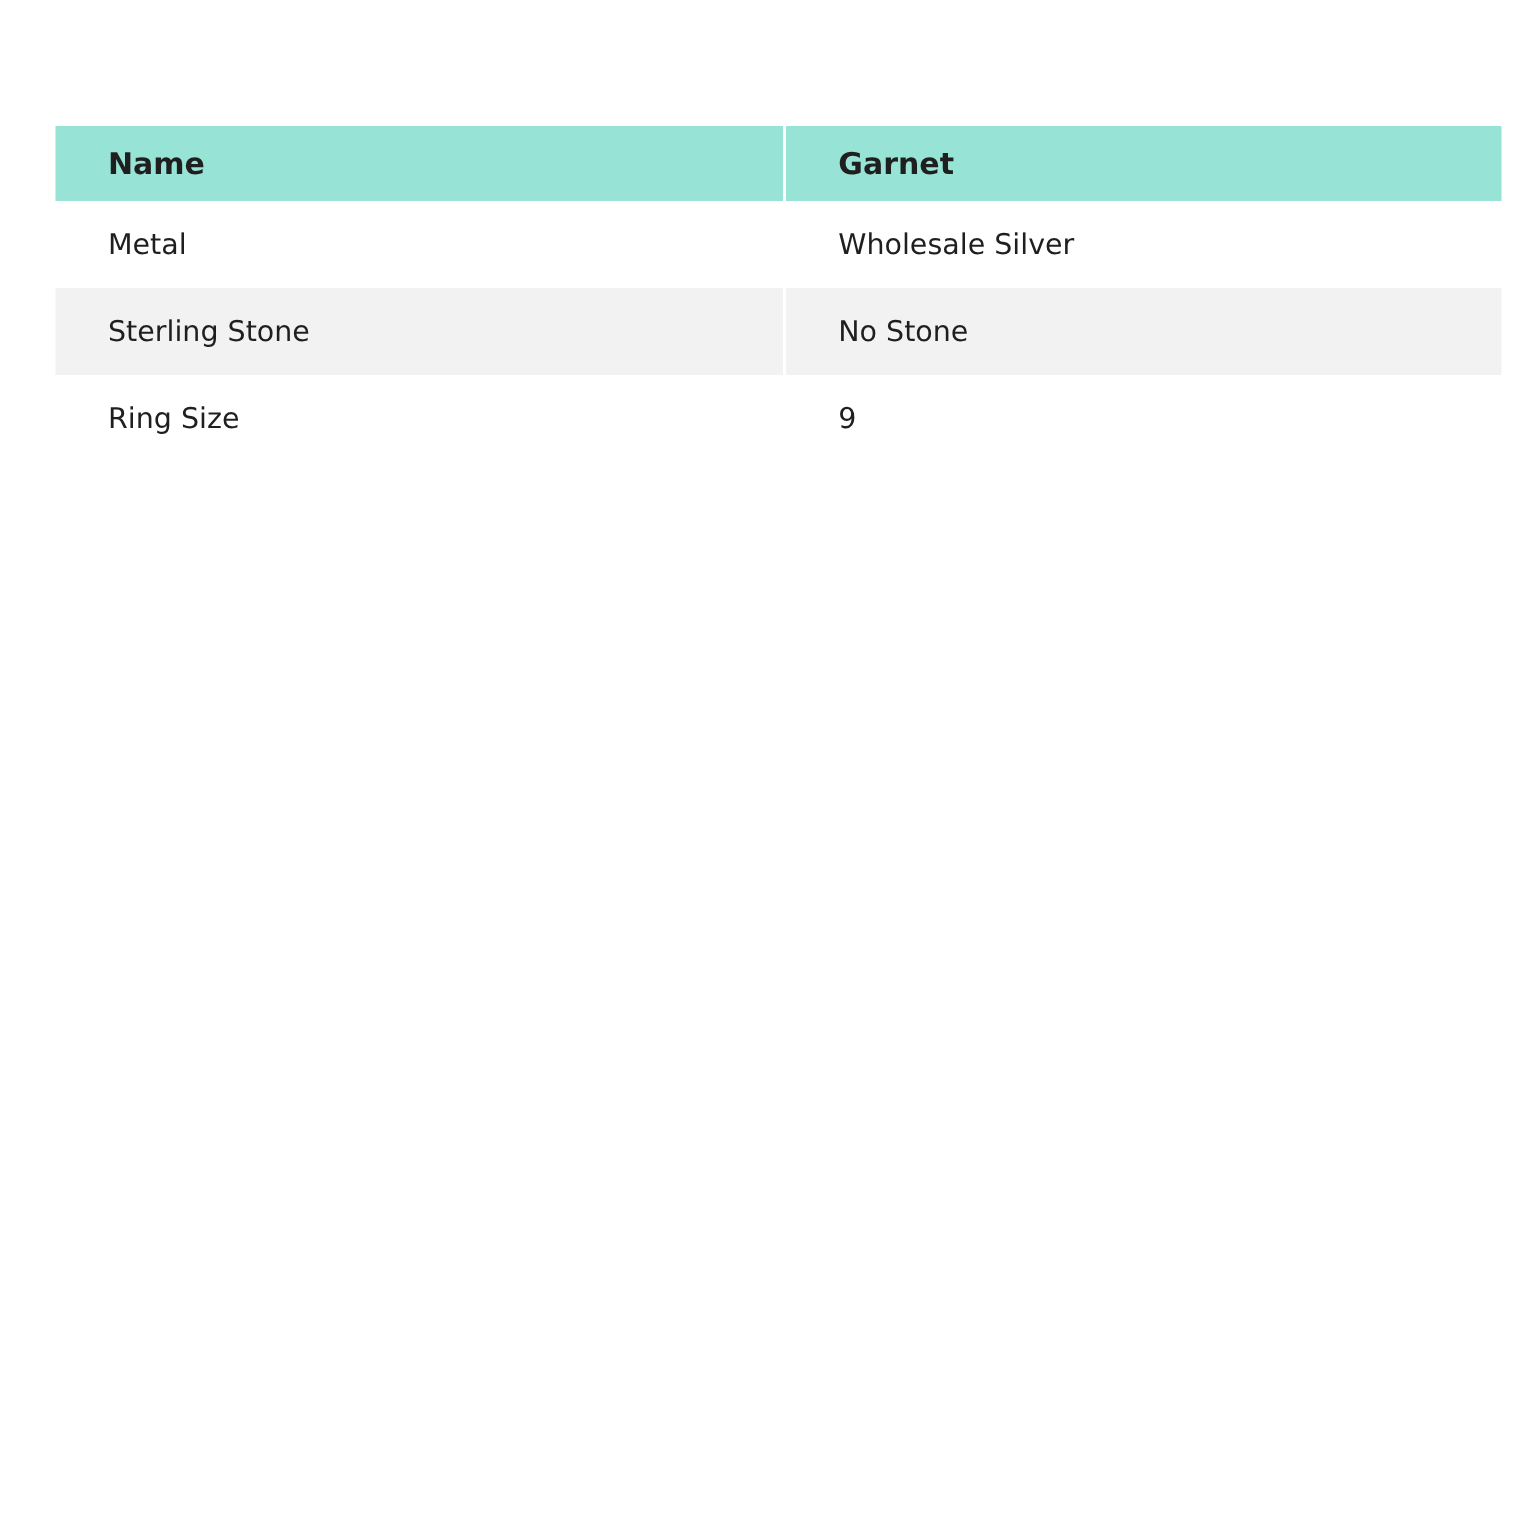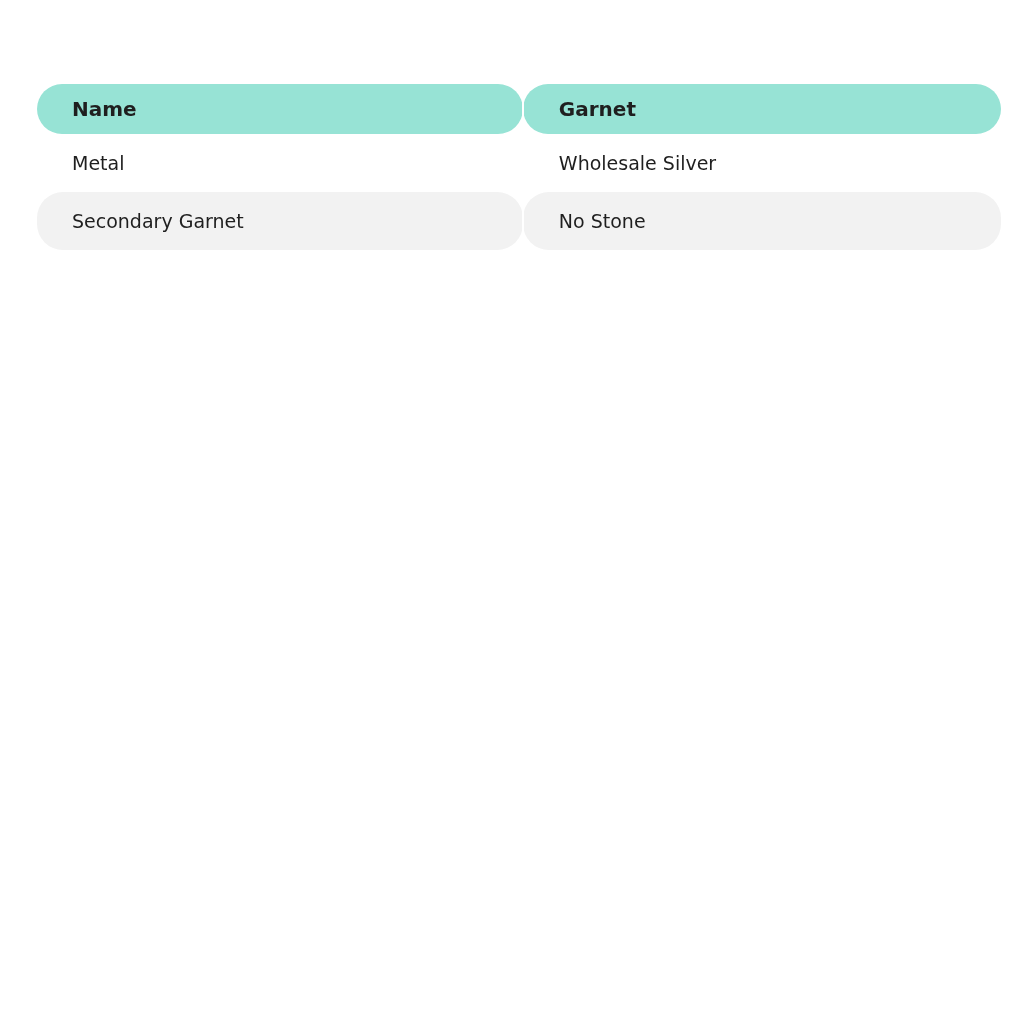--- a/index.html
+++ b/index.html
@@ -1,21 +1,21 @@
 <!DOCTYPE html>
 <html style="--header-bg: #97e3d5; --stripe-bg: #f2f2f2; --text-color: #1f1f1f;"><head>
 <meta charset="utf-8">
 <style>
   :root {
     --header-bg: #97e3d5;
     --stripe-bg: #f2f2f2;
     --text-color: #1f1f1f;
     --divider: #ffffff;
   }
-  * { box-sizing: border-box; margin: 0; padding: 0; border-radius: 26px; }
+  * { box-sizing: border-box; margin: 0; padding: 0; }
   html, body {
     width: 1024px;
     height: 1024px;
     background: #ffffff;
     font-family: "DejaVu Sans", "Liberation Sans", sans-serif;
     color: var(--text-color);
   }
   .page {
     position: relative;
     width: 1024px;
@@ -79,19 +79,23 @@
           <th class="cell-name">Name</th>
           <th class="cell-value">Garnet</th>
         </tr>
       </thead>
       <tbody>
         <tr>
           <td class="cell-name">Metal</td>
           <td class="cell-value">Wholesale Silver</td>
         </tr>
         <tr>
-          <td class="cell-name">Secondary Garnet</td>
+          <td class="cell-name">Sterling Stone</td>
           <td class="cell-value">No Stone</td>
+        </tr>
+        <tr>
+          <td class="cell-name">Ring Size</td>
+          <td class="cell-value">9</td>
         </tr>
       </tbody>
     </table>
   </div>
 </div>
 
 </body></html>

